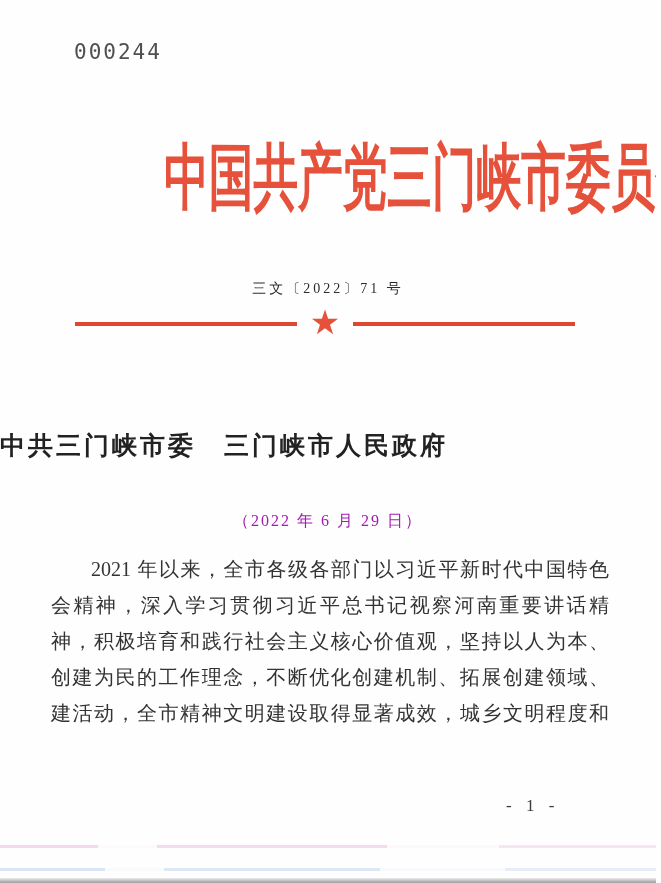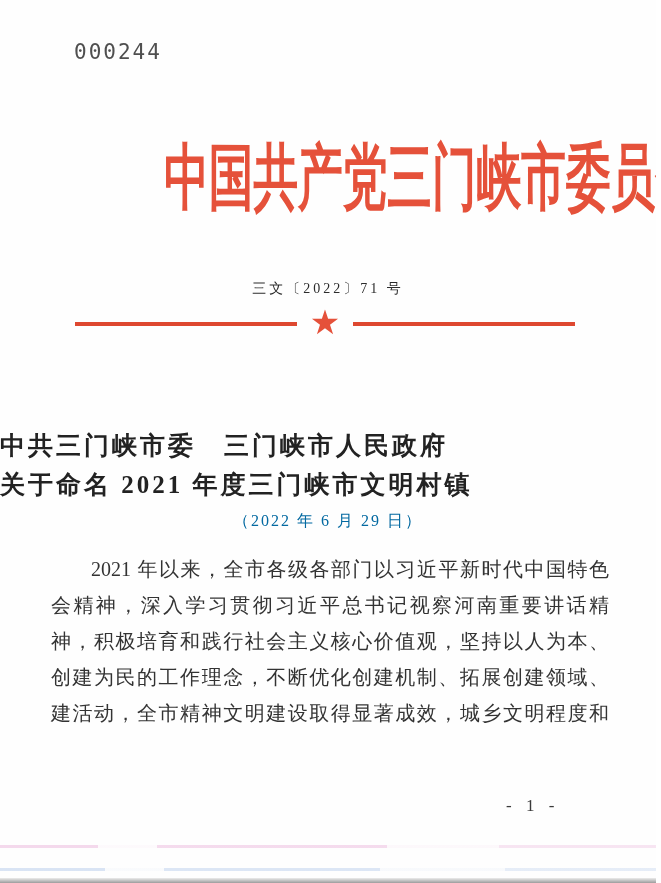--- a/index.html
+++ b/index.html
@@ -105,21 +105,21 @@
 
   
   .doc-date {
     position: absolute;
     top: 511px;
     left: 0;
     width: 100%;
     text-align: center;
     font-size: 16px;
     letter-spacing: 2px;
-    color: #0369a1;
+    color: #a21caf;
   }
 
   
   .body-text {
     position: absolute;
     top: 551px;
     left: 51px;
     width: 558px;
     color: #333333;
     font-size: 20px;
@@ -194,21 +194,20 @@
   <div class="doc-number">三文〔2022〕71 号</div>
 
   <div class="red-rule">
     <div class="seg"></div>
     <div class="star">★</div>
     <div class="seg"></div>
   </div>
 
   <div class="doc-title">
     <div class="t-line">中共三门峡市委　三门峡市人民政府</div>
-    <div class="t-line">关于命名 2021 年度三门峡市文明村镇</div>
   </div>
 
   <div class="doc-date">（2022 年 6 月 29 日）</div>
 
   <div class="body-text">
     <div class="b-line indent">2021 年以来，全市各级各部门以习近平新时代中国特色</div>
     <div class="b-line">会精神，深入学习贯彻习近平总书记视察河南重要讲话精</div>
     <div class="b-line">神，积极培育和践行社会主义核心价值观，坚持以人为本、</div>
     <div class="b-line">创建为民的工作理念，不断优化创建机制、拓展创建领域、</div>
     <div class="b-line">建活动，全市精神文明建设取得显著成效，城乡文明程度和</div>

